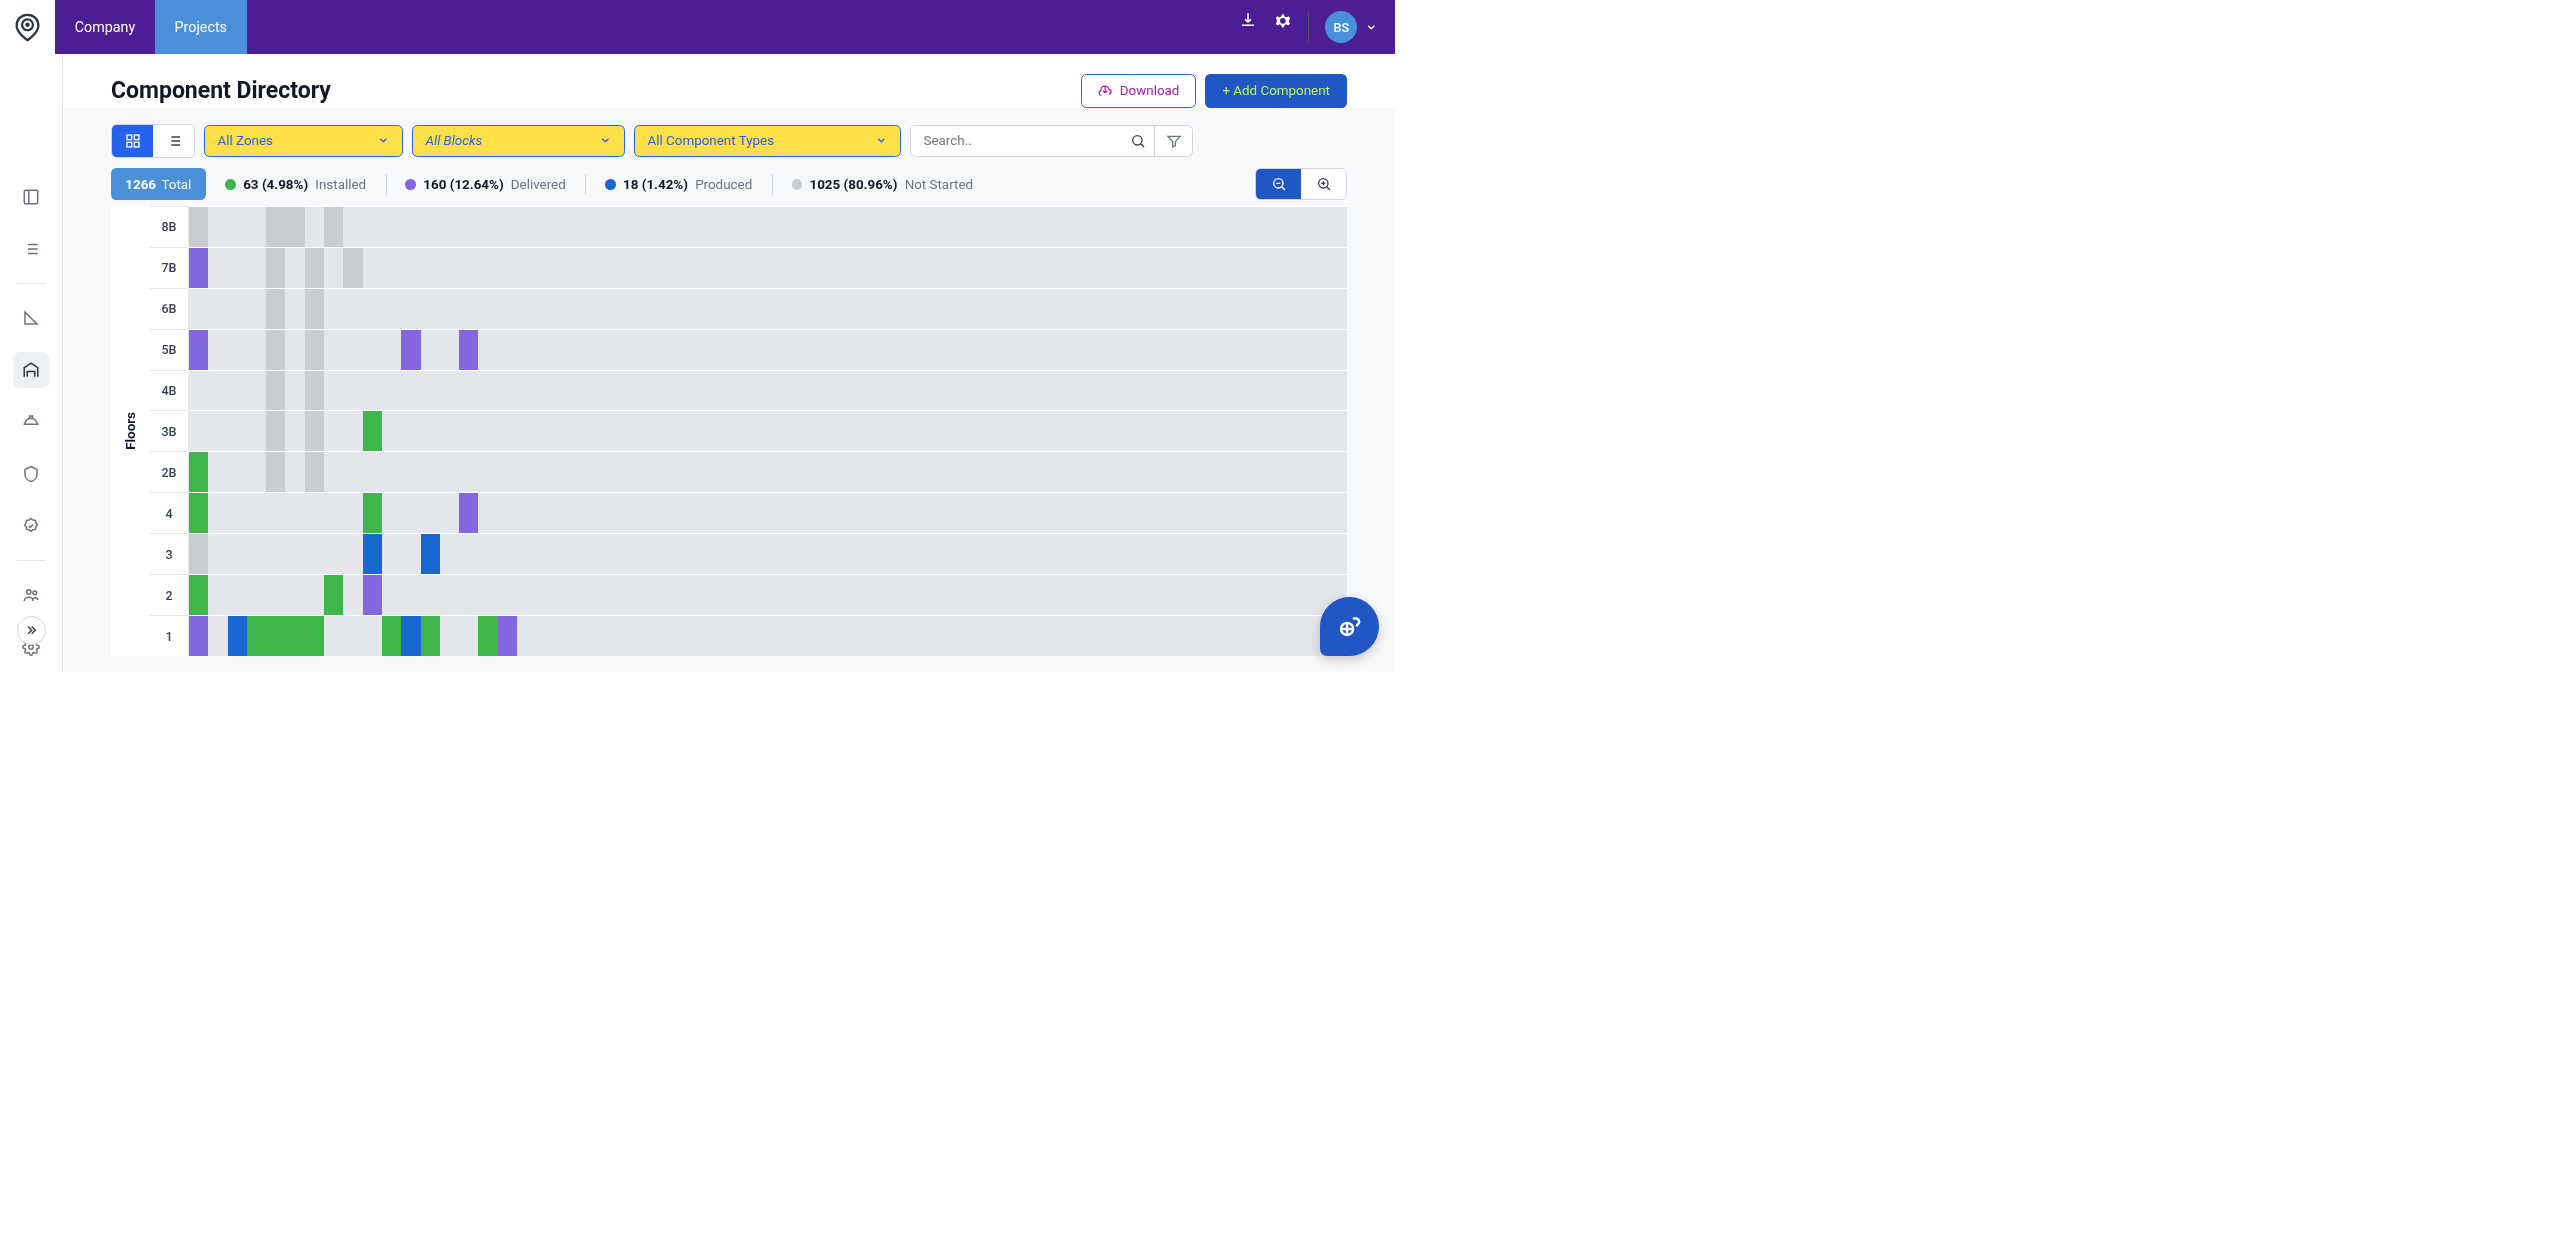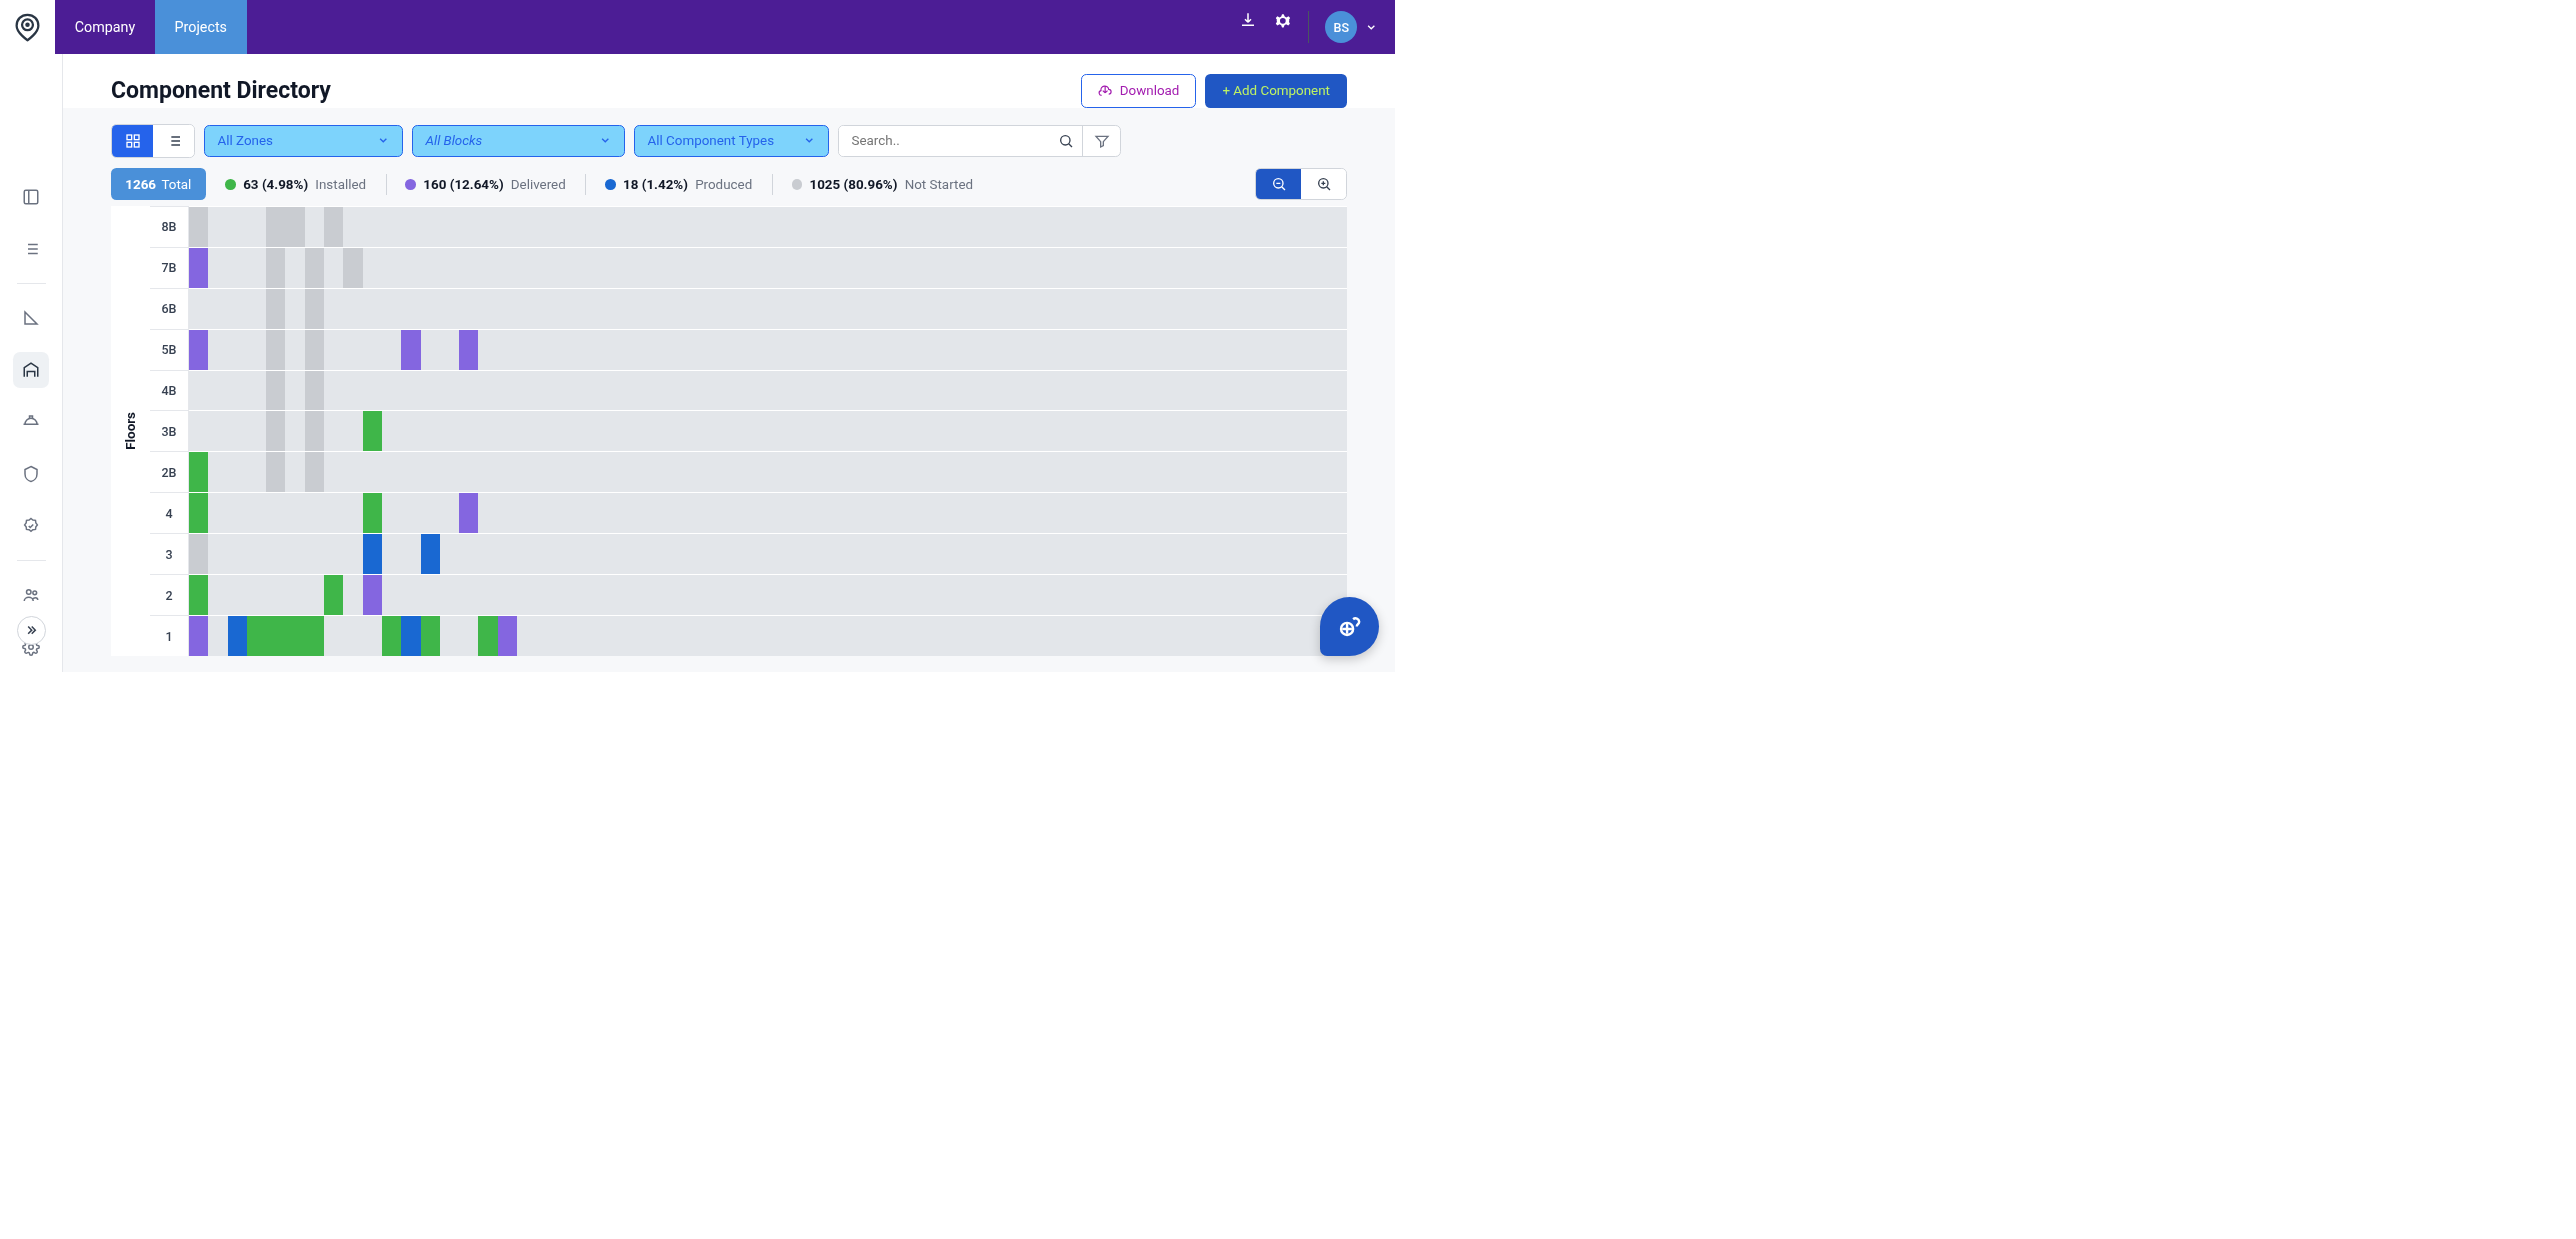--- a/index.html
+++ b/index.html
@@ -214,32 +214,32 @@
   color: #374151;
 }
 .vt-btn.active {
   background: #2563eb;
   color: #fff;
 }
 .dropdown {
   height: 32px;
   border: 1.3px solid #2563eb;
   border-radius: 5.4px;
-  background: #7dd3fc;
+  background: #fde047;
   padding: 0 12.5px;
   display: flex;
   align-items: center;
   justify-content: space-between;
   color: #2563eb;
   font-size: 13.4px;
   cursor: pointer;
 }
 .dd-zones { width: 199px; }
 .dd-blocks { width: 213px; font-style: italic; }
-.dd-types { width: 195px; }
+.dd-types { width: 267px; }
 .search-wrap {
   display: flex;
   border: 0.9px solid #d1d5db;
   border-radius: 5.4px;
   overflow: hidden;
   height: 32px;
   background: #fff;
 }
 .search-input {
   border: none;

